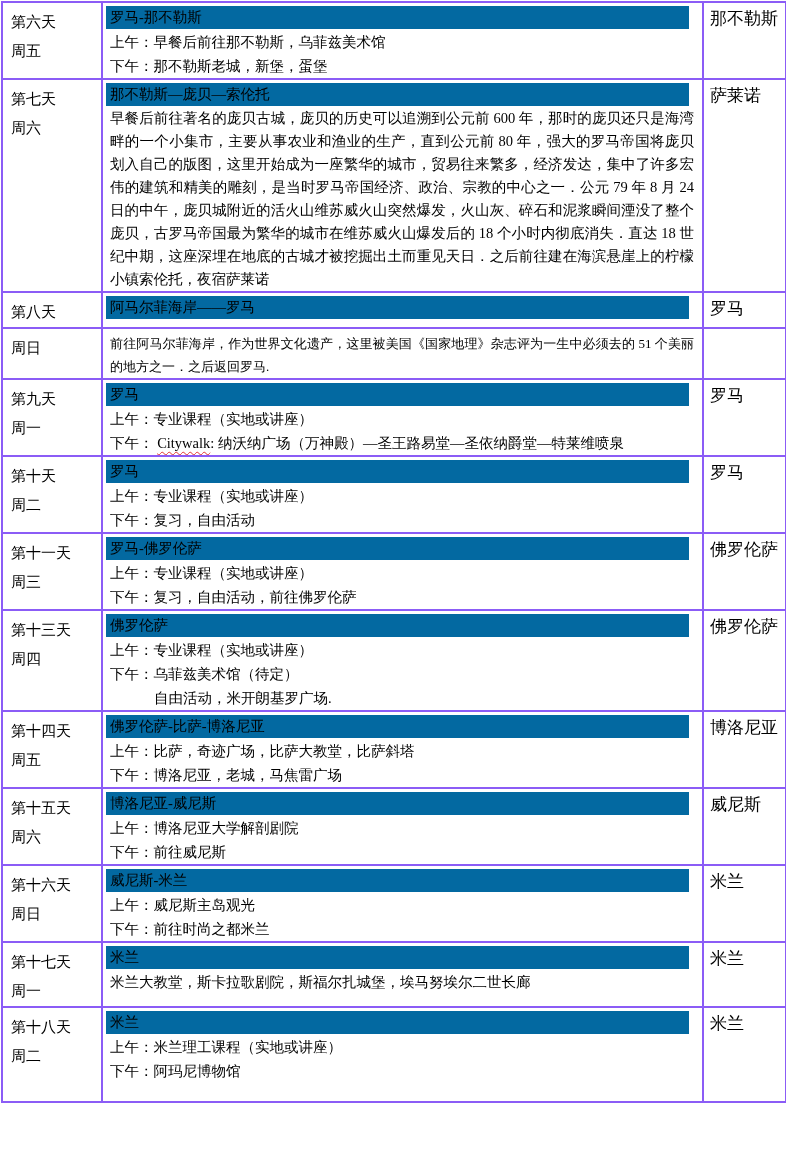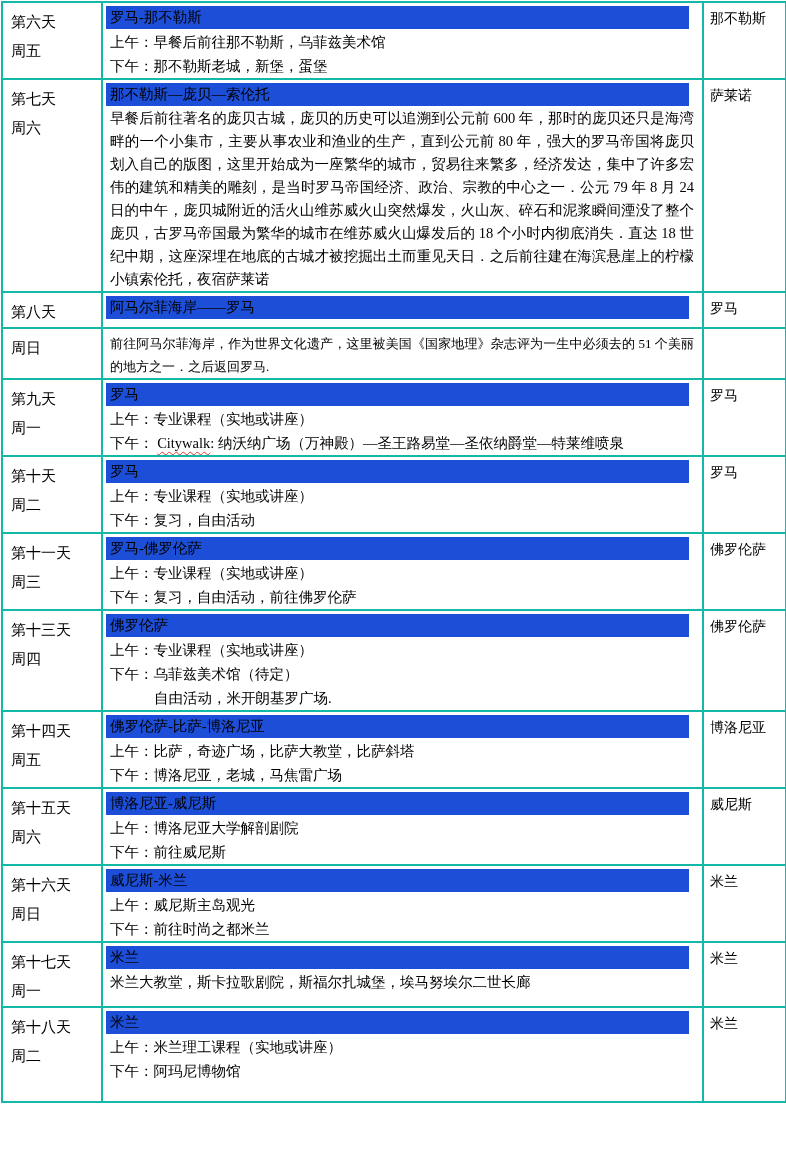--- a/index.html
+++ b/index.html
@@ -11,21 +11,21 @@
     font-family: "Liberation Serif", "DejaVu Serif", serif;
     color: #000000;
   }
   table.itinerary {
     border-collapse: collapse;
     table-layout: fixed;
     width: 784px;
     margin: 1px 0 0 1px;
   }
   td {
-    border: 2px solid #14b8a6;
+    border: 2px solid #8b5cf6;
     vertical-align: top;
     padding: 0;
     overflow: hidden;
     margin-left: 16px;
   }
   col.c-day  { width: 100px; }
   col.c-main { width: 601px; }
   col.c-city { width: 83px; }
 
   
@@ -46,21 +46,21 @@
 
   td.day-cell { padding: 5px 4px 0 8px; }
   .day-line {
     font-size: 15px;
     line-height: 29px;
     white-space: nowrap;
   }
 
   td.content-cell { padding: 3px 2px 0 3px; }
   .hdr {
-    background: #1d4ed8;
+    background: #0369a1;
     margin: 0 11px 1px 0;
     padding: 1px 0 1px 4px;
     font-size: 14.5px;
     line-height: 21px;
   }
   .line {
     font-size: 14.5px;
     line-height: 24px;
     padding-left: 4px;
     white-space: nowrap;
@@ -80,21 +80,21 @@
   .misspell {
     text-decoration: underline;
     text-decoration-style: wavy;
     text-decoration-color: #e03434;
     text-decoration-thickness: 1px;
     text-underline-offset: 3px;
   }
 
   td.city-cell { padding: 5px 2px 0 6px; }
   .city {
-    font-size: 14px;
+    font-size: 17px;
     line-height: 22px;
     white-space: nowrap;
   }
 </style>
 </head>
 <body>
 
 <table class="itinerary">
   <colgroup>
     <col class="c-day">

